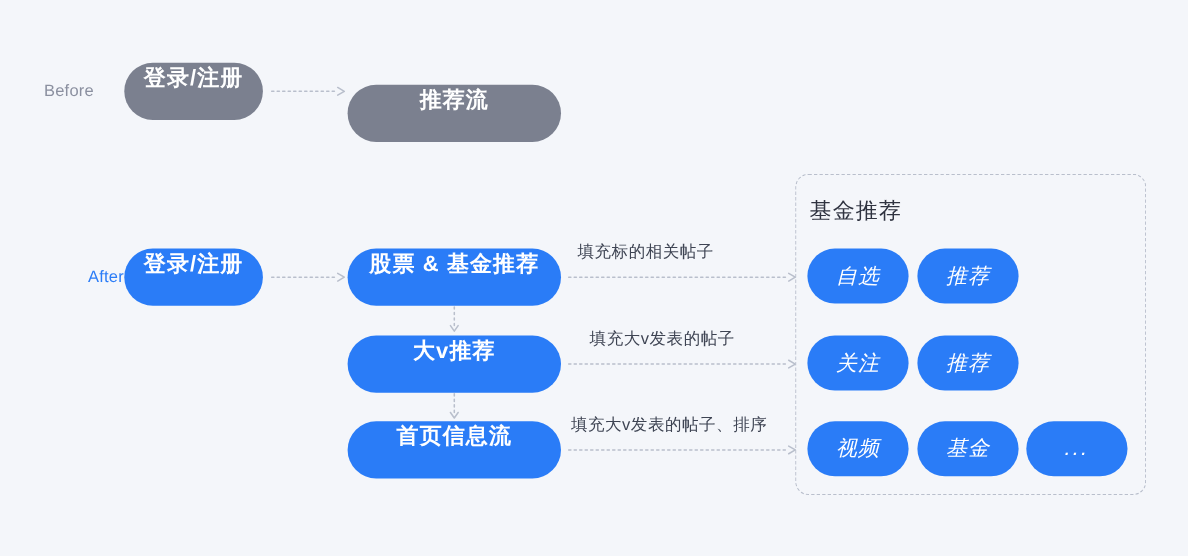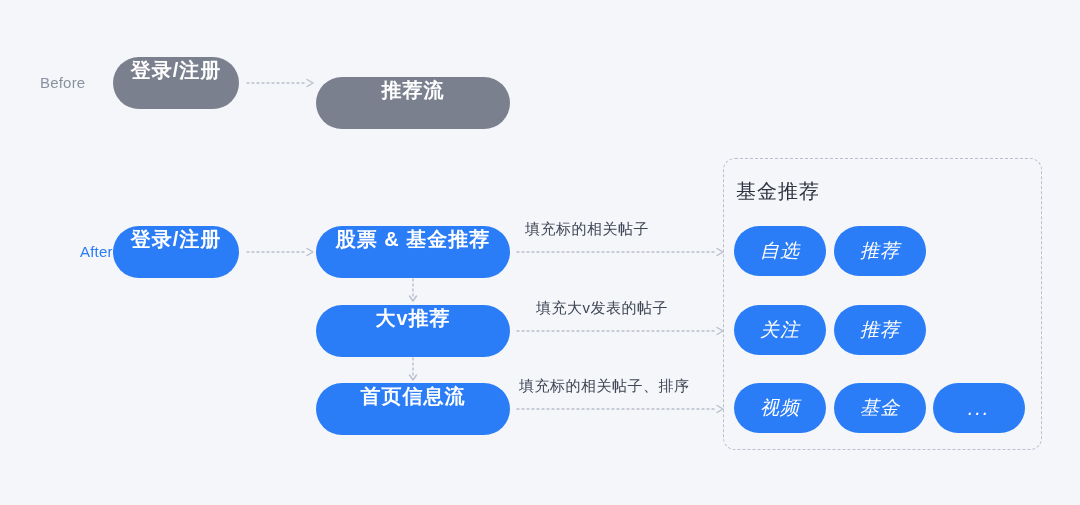--- a/index.html
+++ b/index.html
@@ -199,21 +199,21 @@
     </svg>
   </div>
   <div class="edge-label lbl2">填充大v发表的帖子</div>
 
   <div class="connector" style="left:517px; top:401px;">
     <svg width="210" height="16" viewBox="0 0 210 16">
       <line x1="0" y1="8" x2="200" y2="8" stroke="#b9bfcc" stroke-width="1.4" stroke-dasharray="2 3" stroke-linecap="round"></line>
       <path d="M200 4.5 L206 8 L200 11.5" fill="none" stroke="#b9bfcc" stroke-width="1.4" stroke-linejoin="round" stroke-linecap="round"></path>
     </svg>
   </div>
-  <div class="edge-label lbl3">填充标的相关帖子、排序</div>
+  <div class="edge-label lbl3">填充大v发表的帖子、排序</div>
 
   <div id="feed-panel"></div>
   <div id="feed-panel-title">基金推荐</div>
 
   <div class="tag-pill tag-r1 tag-c1">
     <span>自选</span>
   </div>
   <div class="tag-pill tag-r1 tag-c2">
     <span>推荐</span>
   </div>

